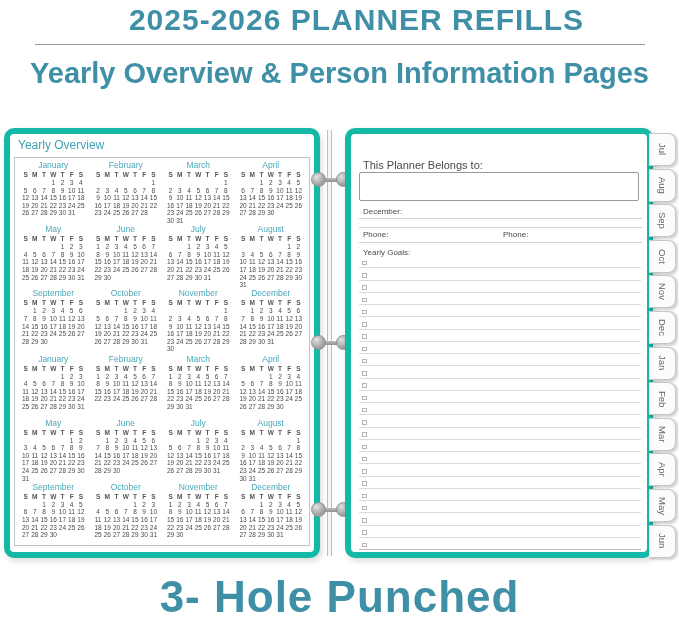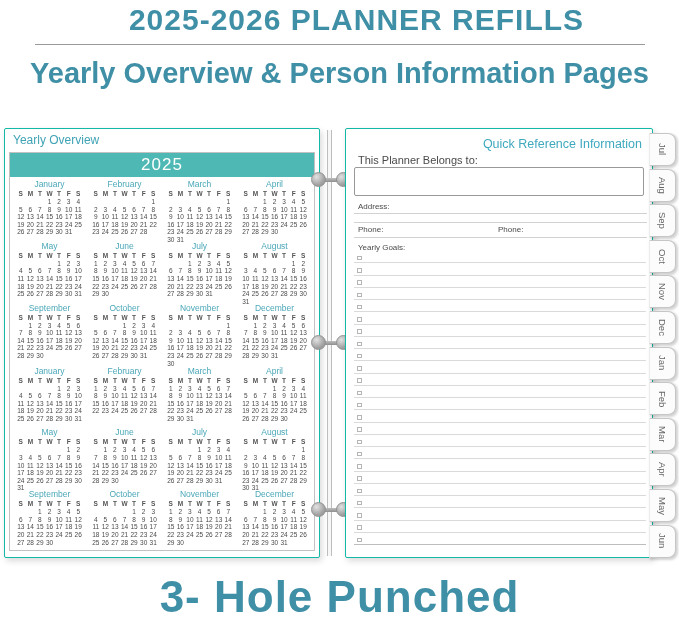--- a/index.html
+++ b/index.html
@@ -9,21 +9,21 @@
   .main-title { position:absolute; top:3px; left:0; width:679px; text-align:center;
     font-size:30px; font-weight:bold; letter-spacing:1px; color:#3f8fa6;padding-left:34px; }
   .title-rule { position:absolute; top:44px; left:35px; width:610px; height:1px; background:#9a9a9a; }
   .sub-title { position:absolute; top:57px; left:0; width:679px; text-align:center;
     font-size:29px; font-weight:bold; color:#3f8fa6; }
   .footer-text { position:absolute; top:572px; left:0; width:679px; text-align:center;
     font-size:44px; font-weight:bold; letter-spacing:1px; color:#3f8fa6; }
 
   
   .page { position:absolute; top:128px; height:430px; background:#fff;
-    border:1px solid #14b8a6; border-radius:2px; box-shadow:2px 3px 6px rgba(0,0,0,.15); }
+    border:6px solid #14b8a6; border-radius:10px; box-shadow:2px 3px 6px rgba(0,0,0,.15); }
   .page-left { left:4px; width:316px; }
   .lp-title { position:absolute; left:8px; top:4px; font-size:12px; color:#3fa3b5; }
   .cal-wrap { position:absolute; left:4px; right:4px; top:23px; bottom:6px;
     border:1px solid #c2c2c2; display:flex; flex-direction:column; }
   .year-banner { height:24px; background:#4eb8b4; color:#fff; font-size:17px;
     line-height:24px; text-align:center; letter-spacing:1px; }
   .months { flex:1; display:grid; grid-template-columns:repeat(4,1fr);
     grid-template-rows:repeat(3,1fr); padding:1px 2px 0; }
   .month { height:58px; overflow:visible; }
   .m-name { font-size:8.5px; color:#4aa7b8; text-align:center; line-height:12px; height:12px; }
@@ -67,21 +67,20 @@
 </head>
 <body>
 
 <div class="main-title">2025-2026 PLANNER REFILLS</div>
 <div class="title-rule"></div>
 <div class="sub-title">Yearly Overview &amp; Person Information Pages</div>
 
 <div class="page page-left">
   <div class="lp-title">Yearly Overview</div>
   <div class="cal-wrap">
-    <div class="year-banner">2025</div>
     <div class="months" id="months-0">
         <div class="month">
           <div class="m-name">January</div>
           <div class="m-grid">
             <div class="m-wd">S</div>
             <div class="m-wd">M</div>
             <div class="m-wd">T</div>
             <div class="m-wd">W</div>
             <div class="m-wd">T</div>
             <div class="m-wd">F</div>
@@ -1249,24 +1248,23 @@
   <div class="ring-ball l"></div>
   <div class="ring-ball r"></div>
 </div>
 <div class="ring" style="top:502px">
   <div class="ring-rod"></div>
   <div class="ring-ball l"></div>
   <div class="ring-ball r"></div>
 </div>
 
 <div class="page page-right">
-  <div class="rp-title">Quick Reference Information</div>
   <div class="belongs-label">This Planner Belongs to:</div>
   <div class="belongs-box"></div>
-  <div class="fld" style="top:73px; left:12px">Address:</div>
+  <div class="fld" style="top:73px; left:12px">December:</div>
   <div class="hline" style="top:84px"></div>
   <div class="hline" style="top:93px"></div>
   <div class="fld" style="top:96px; left:12px">Phone:</div>
   <div class="fld" style="top:96px; left:152px">Phone:</div>
   <div class="hline" style="top:108px"></div>
   <div class="fld" style="top:114px; left:12px">Yearly Goals:</div>
   <div class="goal-lines" id="goal-lines">
       <div class="goal-row">
         <div class="goal-checkbox"></div>
       </div>

